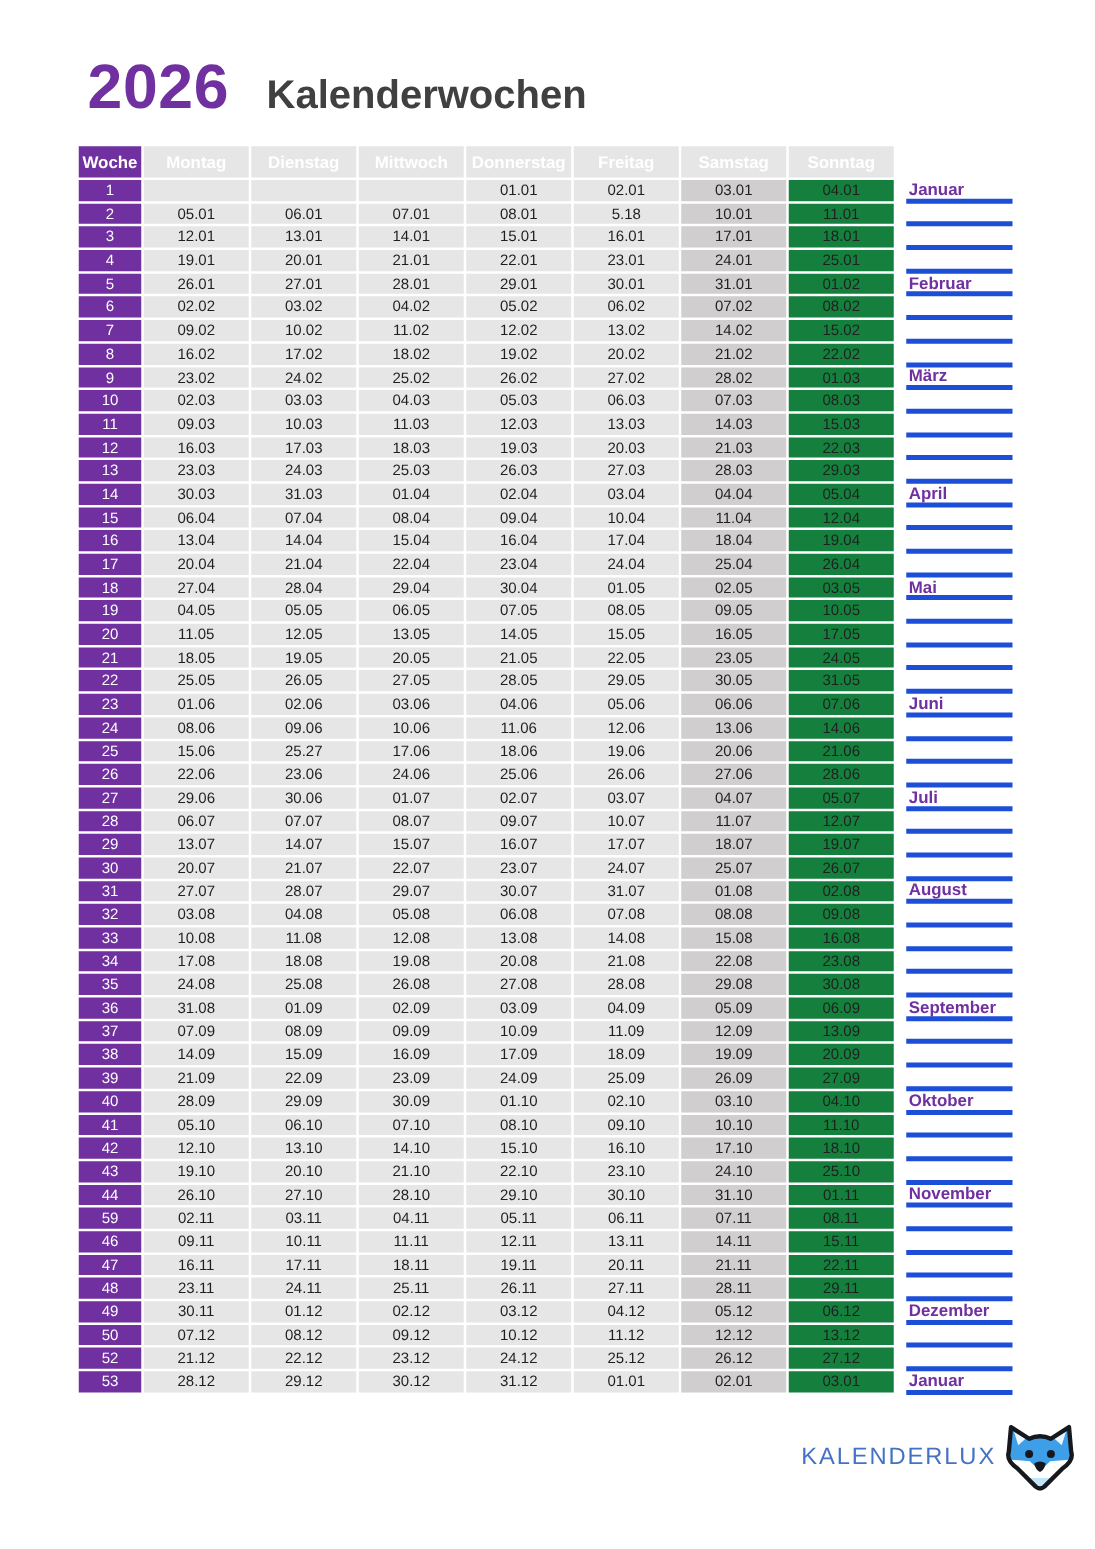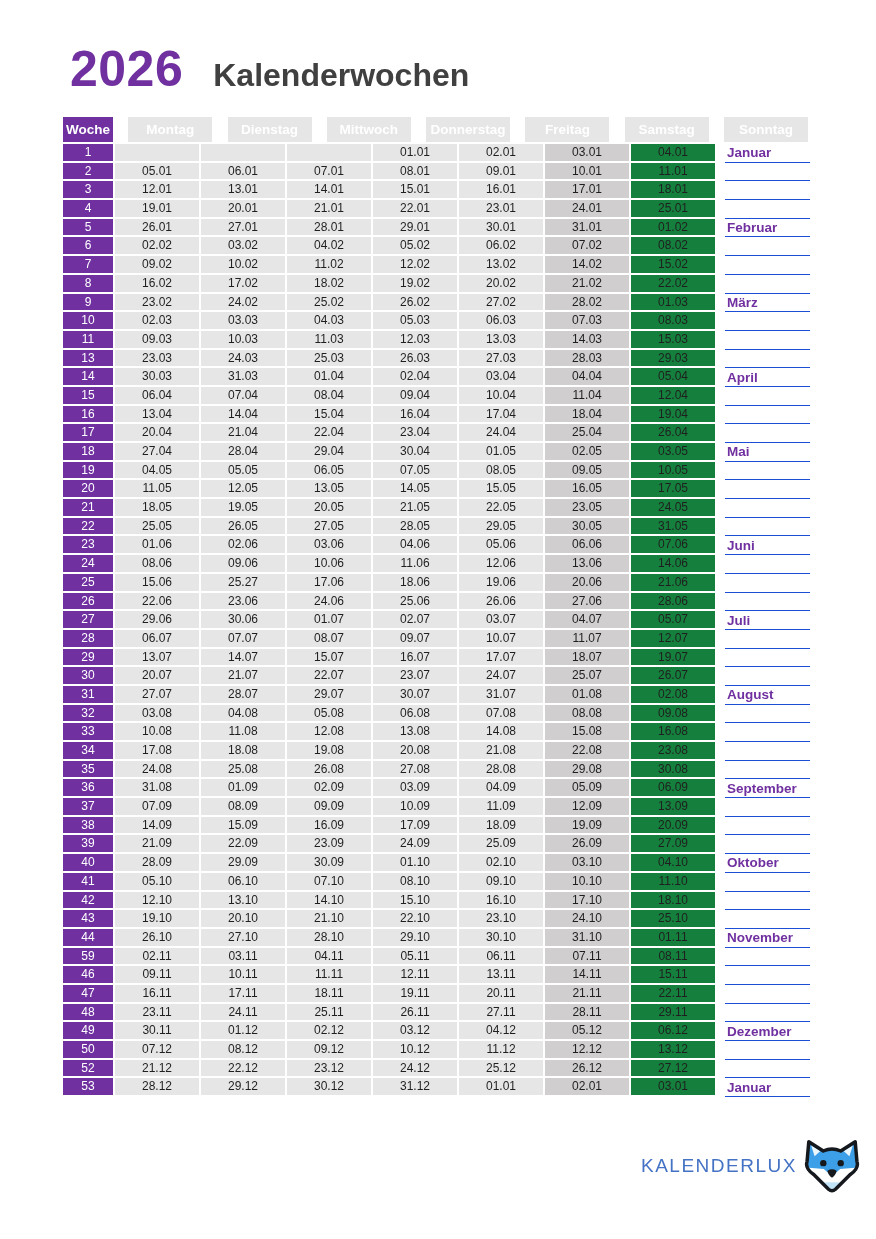--- a/index.html
+++ b/index.html
@@ -7,37 +7,37 @@
     position:relative; width:876px; height:1239px; background:#ffffff;
     font-family:"Liberation Sans", sans-serif; overflow:hidden;
   }
   
   .titlebar { position:absolute; left:70px; top:44px; display:flex; align-items:baseline; }
   .year { font-size:50px; font-weight:bold; color:#7030A0; letter-spacing:0.5px; line-height:1; }
   .subtitle { font-size:32px; font-weight:bold; color:#404040; margin-left:30px; line-height:1; }
   
   .cal { position:absolute; left:63px; top:117px; }
   .row { display:flex; height:18.7px; align-items:flex-start; }
-  .header-row { height:27px;justify-content:space-between; }
+  .header-row { height:27px; }
   .cell {
     box-sizing:border-box; margin-right:2px; height:16.7px; line-height:16.9px;
     text-align:center; font-size:12px; color:#1f1f1f; overflow:hidden;
   }
   .hcell {
     background:#7030A0; color:#ffffff; font-weight:bold; font-size:13.5px;
     height:25px; line-height:25px;
   }
   .wk { width:50px; }
   .wkdata { background:#7030A0; color:#ffffff; font-size:12px; }
   .day { width:84px; background:#E7E6E6; }
   .day.sat { background:#D0CECE; }
   .day.sun { background:#15803d; }
   .month-cell {
     box-sizing:border-box; width:85px; height:18.7px; margin-left:8px;
-    border-bottom:1px solid #1d4ed8; display:flex; align-items:center;
+    border-bottom:4px solid #1d4ed8; display:flex; align-items:center;
     font-size:13.5px; font-weight:bold; color:#7030A0; padding-left:2px;
     white-space:nowrap;
   }
   
   .logo { position:absolute; left:641px; top:1138px; display:flex; align-items:center; }
   .logo-text { font-size:19px; color:#4472C4; letter-spacing:1.5px; margin-right:6px; }
   .fox { display:block; }
 </style>
 </head>
 <body>
@@ -72,21 +72,21 @@
     <div class="cell day sun">04.01</div>
     <div class="month-cell">Januar</div>
   </div>
 
   <div class="row">
     <div class="cell wk wkdata">2</div>
     <div class="cell day">05.01</div>
     <div class="cell day">06.01</div>
     <div class="cell day">07.01</div>
     <div class="cell day">08.01</div>
-    <div class="cell day">09.01</div>
+    <div class="cell day">5.18</div>
     <div class="cell day sat">10.01</div>
     <div class="cell day sun">11.01</div>
     <div class="month-cell"></div>
   </div>
 
   <div class="row">
     <div class="cell wk wkdata">3</div>
     <div class="cell day">12.01</div>
     <div class="cell day">13.01</div>
     <div class="cell day">14.01</div>
@@ -186,20 +186,31 @@
     <div class="cell day">09.03</div>
     <div class="cell day">10.03</div>
     <div class="cell day">11.03</div>
     <div class="cell day">12.03</div>
     <div class="cell day">13.03</div>
     <div class="cell day sat">14.03</div>
     <div class="cell day sun">15.03</div>
     <div class="month-cell"></div>
   </div>
 
+  <div class="row">
+    <div class="cell wk wkdata">12</div>
+    <div class="cell day">16.03</div>
+    <div class="cell day">17.03</div>
+    <div class="cell day">18.03</div>
+    <div class="cell day">19.03</div>
+    <div class="cell day">20.03</div>
+    <div class="cell day sat">21.03</div>
+    <div class="cell day sun">22.03</div>
+    <div class="month-cell"></div>
+  </div>
 
   <div class="row">
     <div class="cell wk wkdata">13</div>
     <div class="cell day">23.03</div>
     <div class="cell day">24.03</div>
     <div class="cell day">25.03</div>
     <div class="cell day">26.03</div>
     <div class="cell day">27.03</div>
     <div class="cell day sat">28.03</div>
     <div class="cell day sun">29.03</div>

